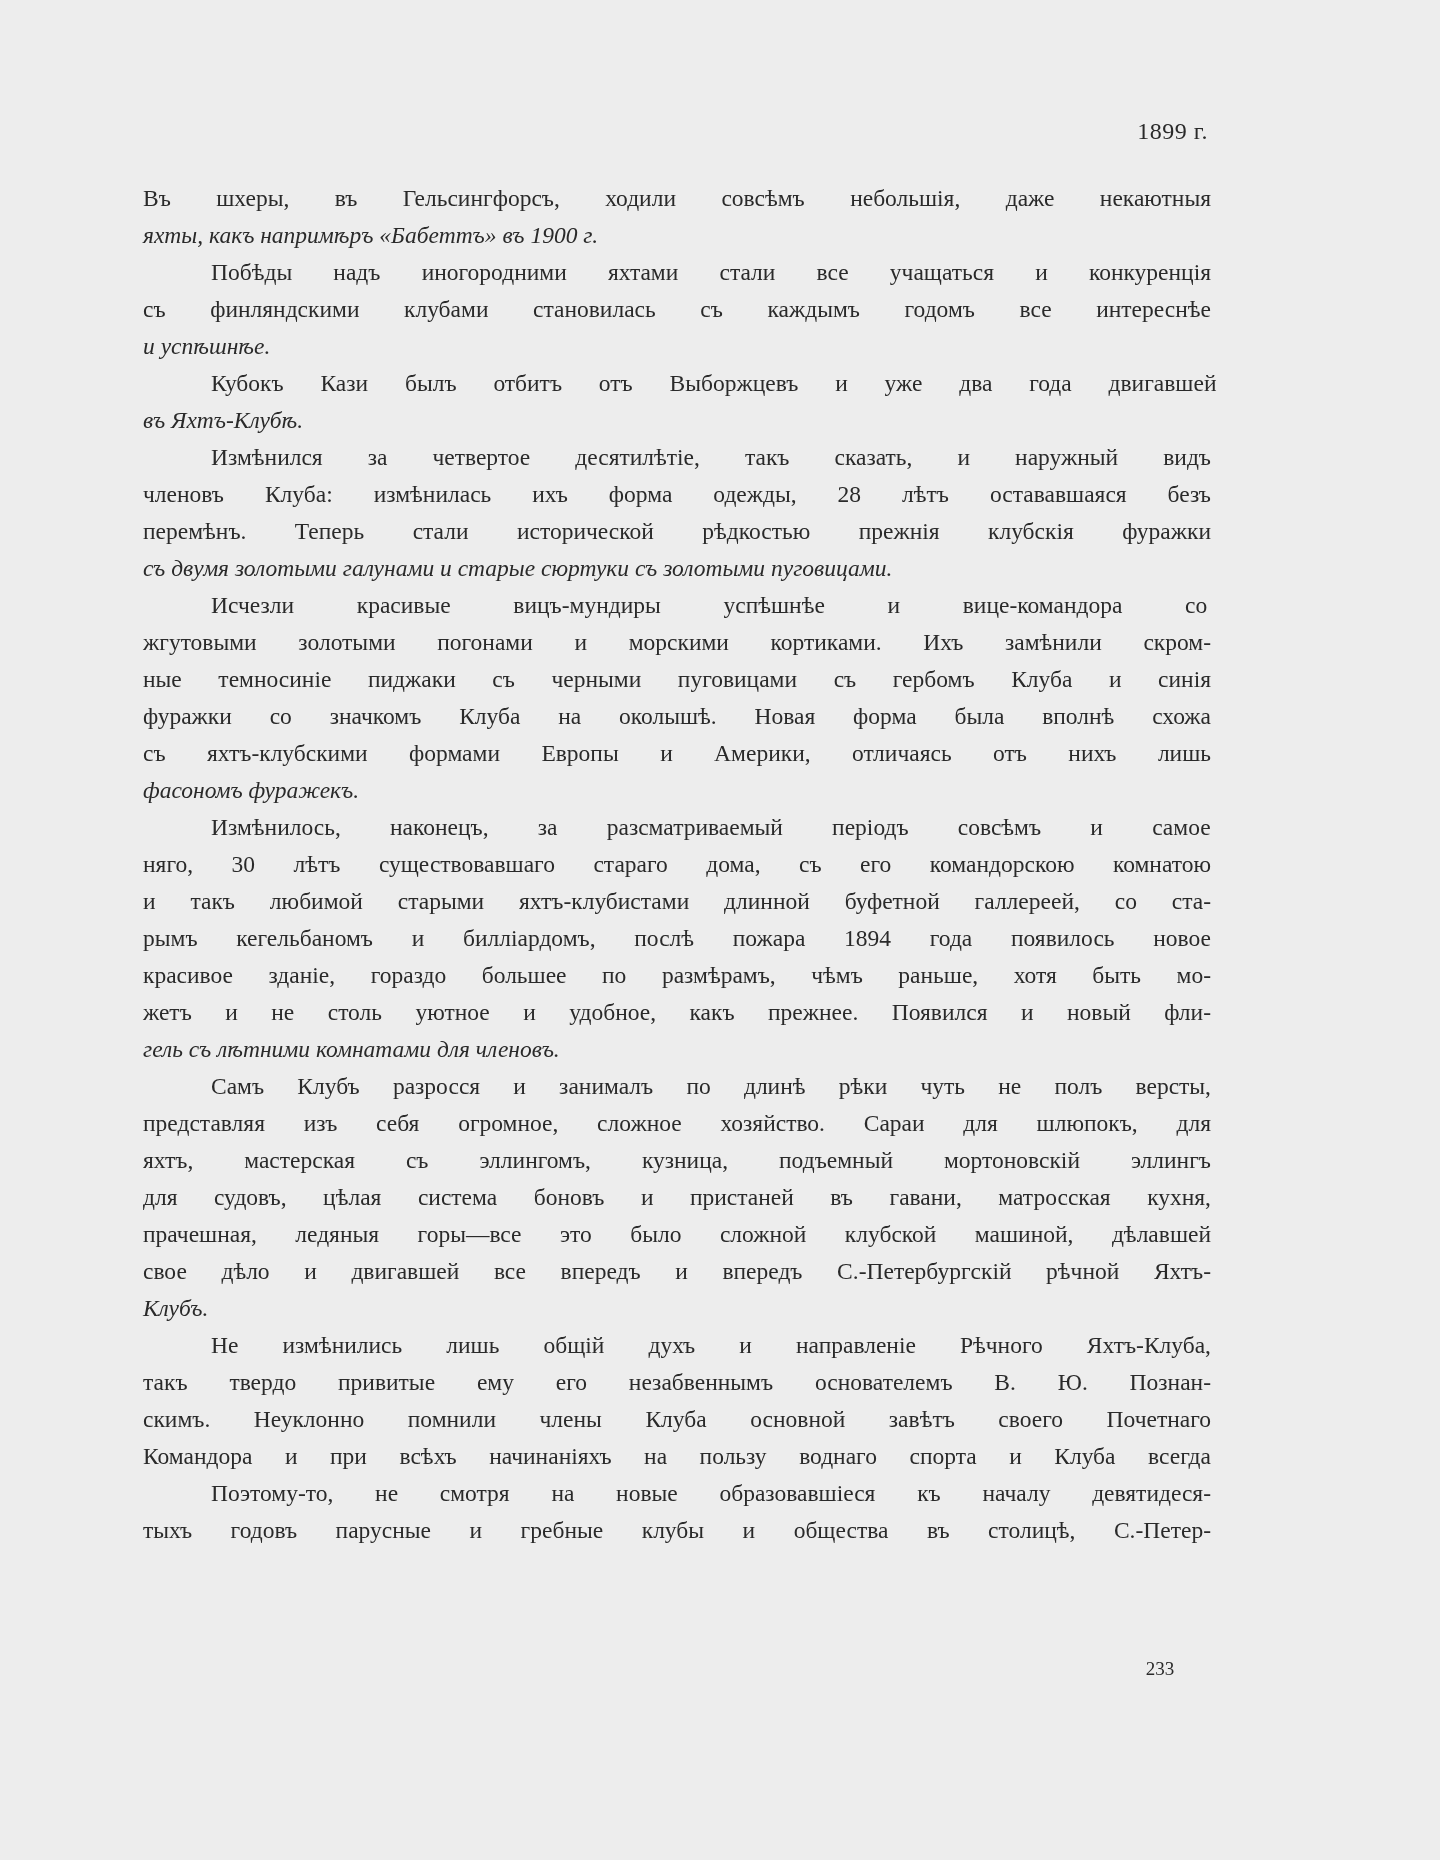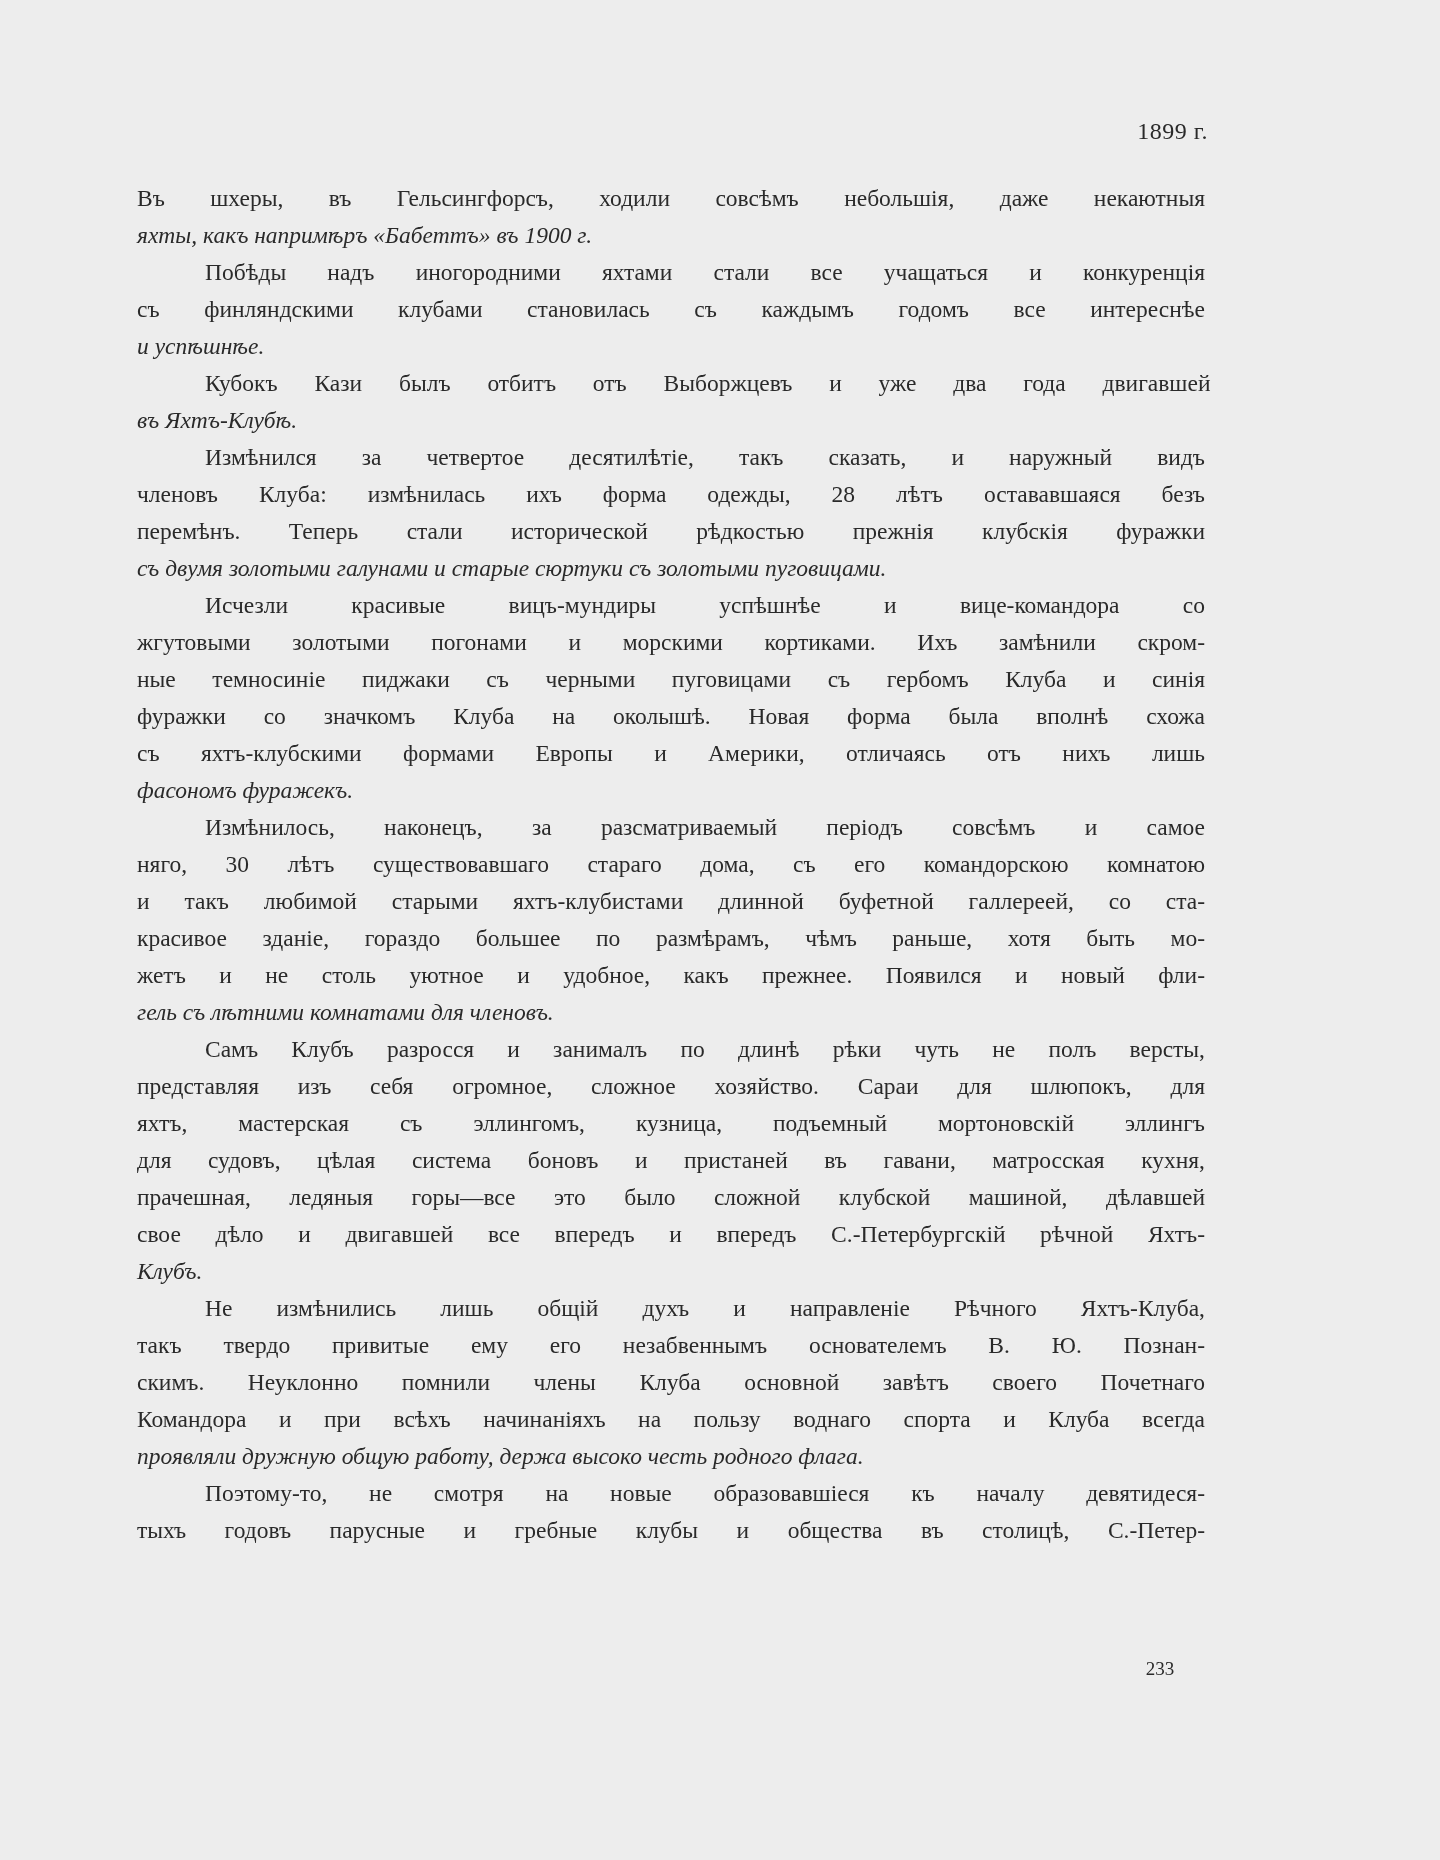--- a/index.html
+++ b/index.html
@@ -12,21 +12,21 @@
   .running-head {
     position:absolute; top:118px; left:1100px; width:108px; text-align:right;
     font-size:24px; letter-spacing:0.5px;
   }
   .body-text {
     position:absolute; top:180px; left:137px; width:1068px;
   }
   .line {
     height:37px; line-height:37px; font-size:23.5px;
     text-align:justify; text-align-last:justify; white-space:nowrap;
-    display:block; overflow:visible;
+    display:block; overflow:visible;margin-left:6px;
   }
   .line.last { text-align-last:left;font-style:italic; }
   .line.indent { padding-left:68px; }
   .page-number {
     position:absolute; top:1658px; left:1130px; width:60px; text-align:center;
     font-size:19px;
   }
 </style>
 </head>
 <body>
@@ -58,39 +58,39 @@
       <span class="line" style="white-space: nowrap; word-spacing: 35.7773px;">жгутовыми золотыми погонами и морскими кортиками. Ихъ замѣнили скром-</span>
       <span class="line" style="white-space: nowrap; word-spacing: 30.6906px;">ные темносиніе пиджаки съ черными пуговицами съ гербомъ Клуба и синія</span>
       <span class="line" style="white-space: nowrap; word-spacing: 31.95px;">фуражки со значкомъ Клуба на околышѣ. Новая форма была вполнѣ схожа</span>
       <span class="line" style="white-space: nowrap; word-spacing: 35.5347px;">съ яхтъ-клубскими формами Европы и Америки, отличаясь отъ нихъ лишь</span>
       <span class="line last" style="white-space: nowrap;">фасономъ фуражекъ.</span>
     </div>
     <div>
       <span class="line indent" style="white-space: nowrap; word-spacing: 43.3326px;">Измѣнилось, наконецъ, за разсматриваемый періодъ совсѣмъ и самое</span>
       <span class="line" style="white-space: nowrap; word-spacing: 32.6024px;">няго, 30 лѣтъ существовавшаго стараго дома, съ его командорскою комнатою</span>
       <span class="line" style="white-space: nowrap; word-spacing: 28.9913px;">и такъ любимой старыми яхтъ-клубистами длинной буфетной галлереей, со ста-</span>
+      <span class="line" style="white-space: nowrap; word-spacing: 32.8281px;">рымъ кегельбаномъ и билліардомъ, послѣ пожара 1894 года появилось новое</span>
       <span class="line" style="white-space: nowrap; word-spacing: 29.6344px;">красивое зданіе, гораздо большее по размѣрамъ, чѣмъ раньше, хотя быть мо-</span>
       <span class="line" style="white-space: nowrap; word-spacing: 27.5742px;">жетъ и не столь уютное и удобное, какъ прежнее. Появился и новый фли-</span>
       <span class="line last" style="white-space: nowrap;">гель съ лѣтними комнатами для членовъ.</span>
     </div>
     <div>
       <span class="line indent" style="white-space: nowrap; word-spacing: 27.3281px;">Самъ Клубъ разросся и занималъ по длинѣ рѣки чуть не полъ версты,</span>
       <span class="line" style="white-space: nowrap; word-spacing: 32.8733px;">представляя изъ себя огромное, сложное хозяйство. Сараи для шлюпокъ, для</span>
       <span class="line" style="white-space: nowrap; word-spacing: 45.0737px;">яхтъ, мастерская съ эллингомъ, кузница, подъемный мортоновскій эллингъ</span>
       <span class="line" style="white-space: nowrap; word-spacing: 30.6203px;">для судовъ, цѣлая система боновъ и пристаней въ гавани, матросская кухня,</span>
       <span class="line" style="white-space: nowrap; word-spacing: 32.5918px;">прачешная, ледяныя горы—все это было сложной клубской машиной, дѣлавшей</span>
       <span class="line" style="white-space: nowrap; word-spacing: 28.7203px;">свое дѣло и двигавшей все впередъ и впередъ С.-Петербургскій рѣчной Яхтъ-</span>
       <span class="line last" style="white-space: nowrap;">Клубъ.</span>
     </div>
     <div>
       <span class="line indent" style="white-space: nowrap; word-spacing: 38.2031px;">Не измѣнились лишь общій духъ и направленіе Рѣчного Яхтъ-Клуба,</span>
       <span class="line" style="white-space: nowrap; word-spacing: 35.9462px;">такъ твердо привитые ему его незабвеннымъ основателемъ В. Ю. Познан-</span>
       <span class="line" style="white-space: nowrap; word-spacing: 37.6719px;">скимъ. Неуклонно помнили члены Клуба основной завѣтъ своего Почетнаго</span>
       <span class="line" style="white-space: nowrap; word-spacing: 26.6548px;">Командора и при всѣхъ начинаніяхъ на пользу воднаго спорта и Клуба всегда</span>
-      <span class="line last" style="white-space: nowrap;">проявляли дружную общую работу, держа высоко честь родного флага.</span>
     </div>
     <div>
       <span class="line indent" style="white-space: nowrap; word-spacing: 35.8359px;">Поэтому-то, не смотря на новые образовавшіеся къ началу девятидеся-</span>
       <span class="line" style="white-space: nowrap; word-spacing: 32.6406px;">тыхъ годовъ парусные и гребные клубы и общества въ столицѣ, С.-Петер-</span>
     </div>
   </div>
 
 <div class="page-number">233</div>
 
 </body></html>

